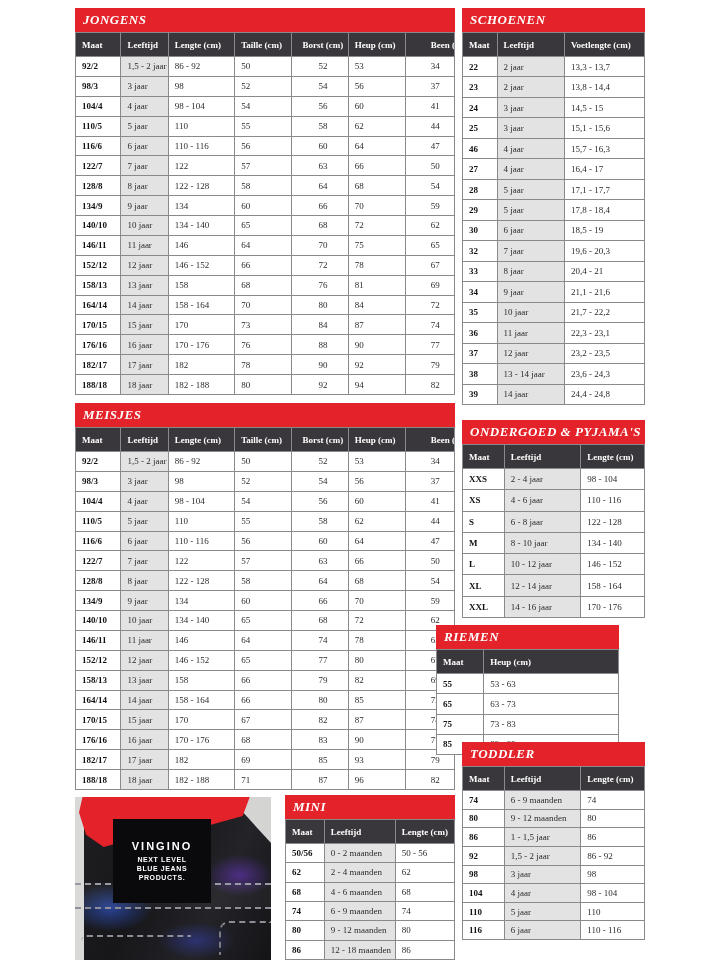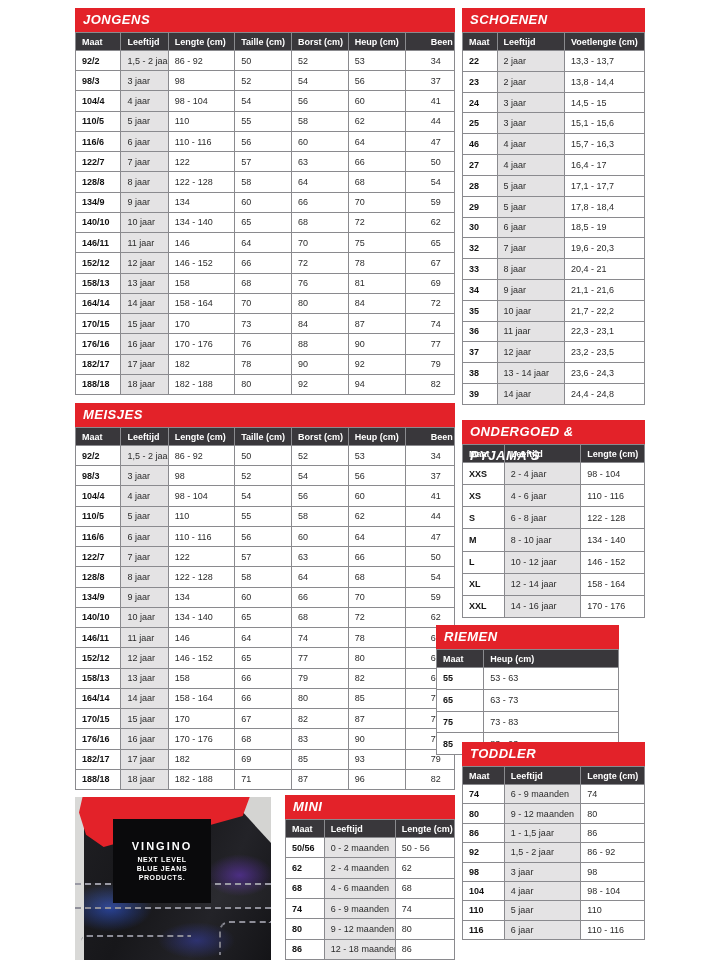--- a/index.html
+++ b/index.html
@@ -7,46 +7,46 @@
     --dark:#39373b;
     --graycol:#e4e3e4;
     --border:#8a8a8e;
     --outer:#55555a;
   }
   *{box-sizing:border-box;margin:0;padding:0;}
   body{
     width:720px;height:960px;background:#ffffff;position:relative;
     font-family:"Liberation Sans", sans-serif;overflow:hidden;
   }
-  .size-table{position:absolute;}
+  .size-table{position:absolute;font-family:Liberation Serif, serif;}
   .table-title{
     background:var(--red);color:#fff;font-weight:bold;font-style:italic;
     font-size:13px;letter-spacing:.5px;height:24px;line-height:24px;
     padding-left:8px;text-transform:uppercase;
   }
   table{
     width:100%;border-collapse:collapse;table-layout:fixed;
     border:1px solid var(--outer);
   }
   th,td{
     border:1px solid var(--border);font-size:9px;vertical-align:middle;
     padding-left:6px;text-align:left;overflow:hidden;white-space:nowrap;
   }
   thead th{
-    background:var(--dark);color:#fff;font-weight:bold;height:18px;
+    background:var(--dark);color:#fff;font-weight:bold;height:24px;
   }
   td{color:#2b2b2b;background:#fff;}
   td:first-child{font-weight:bold;color:#111;}
   table.gray2 td:nth-child(2){background:var(--graycol);}
   
   table.t7 th:nth-child(1),table.t7 td:nth-child(1){width:12%;}
   table.t7 th:nth-child(2),table.t7 td:nth-child(2){width:12.5%;}
   table.t7 th:nth-child(3),table.t7 td:nth-child(3){width:17.5%;}
   table.t7 th:nth-child(4),table.t7 td:nth-child(4){width:15%;}
-  table.t7 th:nth-child(5),table.t7 td:nth-child(5){width:15%;}
+  table.t7 th:nth-child(5),table.t7 td:nth-child(5){width:15%;text-align:center;}
   table.t7 th:nth-child(6),table.t7 td:nth-child(6){width:15%;}
   table.t7 th:nth-child(7),table.t7 td:nth-child(7){width:13%;padding-left:25px;}
   table.tshoe th:nth-child(1),table.tshoe td:nth-child(1){width:19%;}
   table.tshoe th:nth-child(2),table.tshoe td:nth-child(2){width:37%;}
   table.tshoe th:nth-child(3),table.tshoe td:nth-child(3){width:44%;}
   table.t3 th:nth-child(1),table.t3 td:nth-child(1){width:23%;}
   table.t3 th:nth-child(2),table.t3 td:nth-child(2){width:42%;}
   table.t3 th:nth-child(3),table.t3 td:nth-child(3){width:35%;}
   table.t2 th:nth-child(1),table.t2 td:nth-child(1){width:26%;}
   table.t2 th:nth-child(2),table.t2 td:nth-child(2){width:74%;}

